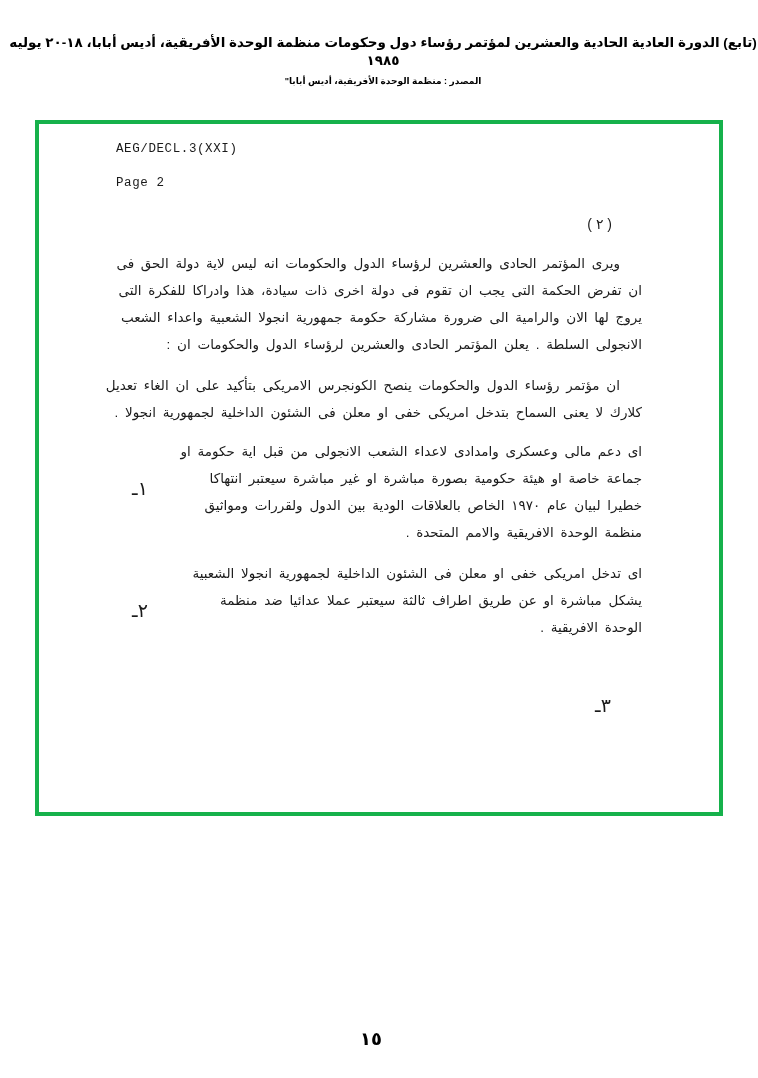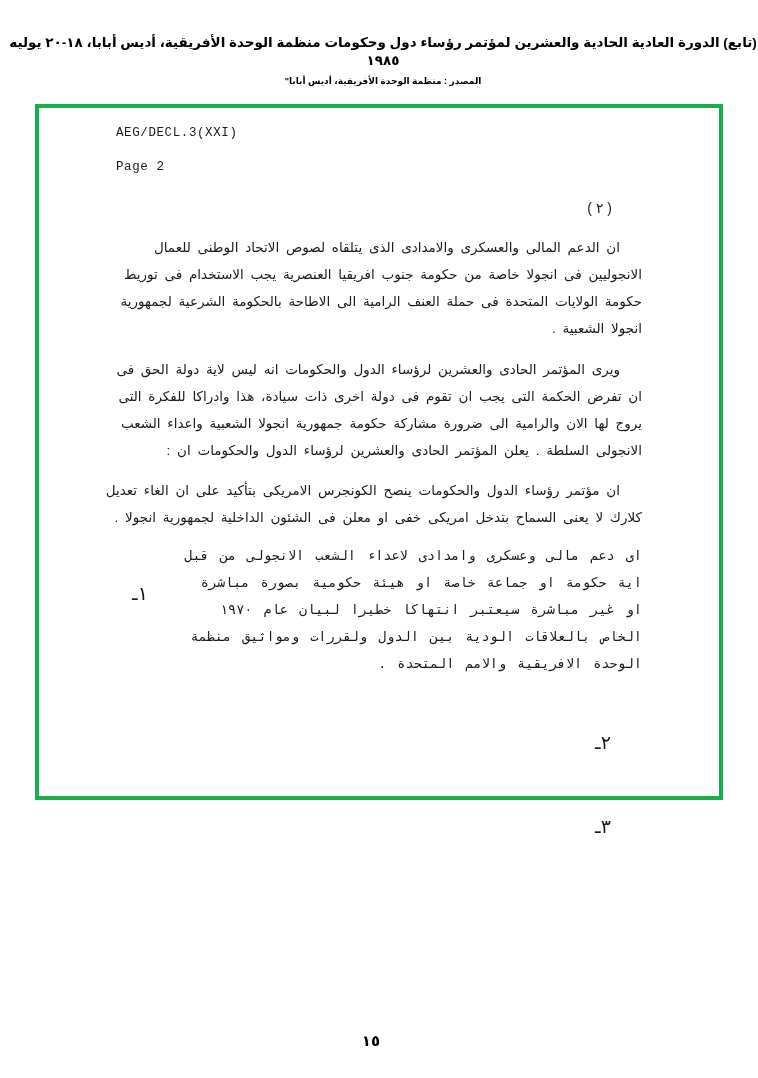--- a/index.html
+++ b/index.html
@@ -37,21 +37,21 @@
     margin-top: 7px;
     font-family: "Liberation Sans", "DejaVu Sans", sans-serif;
     font-weight: bold;
     font-size: 9px;
     color: #000;
   }
 
   
   .doc-frame {
     position: absolute;
-    top: 104px;
+    top: 120px;
     left: 35px;
     width: 688px;
     height: 696px;
     border: 4px solid #16b14b;
     box-sizing: border-box;
     background: #fff;
   }
 
   
   .doc-inner {
@@ -116,33 +116,32 @@
     letter-spacing: 1px;
     padding-top: 0px;
     margin-top: 32px;
   }
   .list-text {
     flex: 1 1 auto;
     line-height: 2.0;
     letter-spacing: 0.4px;
     word-spacing: 3px;
     text-align: right;
-    font-family: Liberation Mono, monospace;
   }
 
   
   .page-number {
     position: absolute;
     bottom: 28px;
     left: 0;
     width: 742px;
     text-align: center;
     font-family: "Liberation Sans", "DejaVu Sans", sans-serif;
     font-weight: bold;
-    font-size: 15px;
+    font-size: 18px;
     color: #000;
   }
 </style>
 </head>
 <body>
 
 <div class="page-header">
   <div class="header-title">(تابع) الدورة العادية الحادية والعشرين لمؤتمر رؤساء دول وحكومات منظمة الوحدة الأفريقية، أديس أبابا، ١٨-٢٠ يوليه ١٩٨٥</div>
   <div class="header-source">المصدر : منظمة الوحدة الأفريقية، أديس أبابا"</div>
 </div>
@@ -152,30 +151,30 @@
 
     <div class="doc-ref">
       <div class="line1">AEG/DECL.3(XXI)</div>
       <div class="line2">Page 2</div>
     </div>
 
     <div class="doc-body">
 
       <div class="num-label">( ٢ )</div>
 
-      <p class="para indent">ان الدعم المالى والعسكرى والامدادى الذى يتلقاه لصوص الاتحاد الوطنى للعمال الانجوليين فى انجولا خاصة من حكومة جنوب افريقيا العنصرية يجب الاستخدام فى توريط حكومة الولايات المتحدة فى حملة العنف الرامية الى الاطاحة بالحكومة الشرعية لجمهورية انجولا الشعبية .</p>
       <p class="para indent">ويرى المؤتمر الحادى والعشرين لرؤساء الدول والحكومات انه ليس لاية دولة الحق فى ان تفرض الحكمة التى يجب ان تقوم فى دولة اخرى ذات سيادة، هذا وادراكا للفكرة التى يروج لها الان والرامية الى ضرورة مشاركة حكومة جمهورية انجولا الشعبية واعداء الشعب الانجولى السلطة . يعلن المؤتمر الحادى والعشرين لرؤساء الدول والحكومات ان :</p>
       <p class="para indent">ان مؤتمر رؤساء الدول والحكومات ينصح الكونجرس الامريكى بتأكيد على ان الغاء تعديل كلارك لا يعنى السماح بتدخل امريكى خفى او معلن فى الشئون الداخلية لجمهورية انجولا .</p>
 
       <div class="list-row">
         <div class="list-text">اى دعم مالى وعسكرى وامدادى لاعداء الشعب الانجولى من قبل اية حكومة او جماعة خاصة او هيئة حكومية بصورة مباشرة او غير مباشرة سيعتبر انتهاكا خطيرا لبيان عام ١٩٧٠ الخاص بالعلاقات الودية بين الدول ولقررات ومواثيق منظمة الوحدة الافريقية والامم المتحدة .</div>
         <div class="list-marker">١ـ</div>
       </div>
 
       <div class="list-row">
+        <div class="list-text">اى تدخل امريكى خفى او معلن فى الشئون الداخلية لجمهورية انجولا الشعبية يشكل مباشرة او عن طريق اطراف ثالثة سيعتبر عملا عدائيا ضد منظمة الوحدة الافريقية .</div>
         <div class="list-marker">٢ـ</div>
       </div>
 
       <div class="list-row">
         <div class="list-marker">٣ـ</div>
       </div>
 
     </div>
   </div>
 </div>

